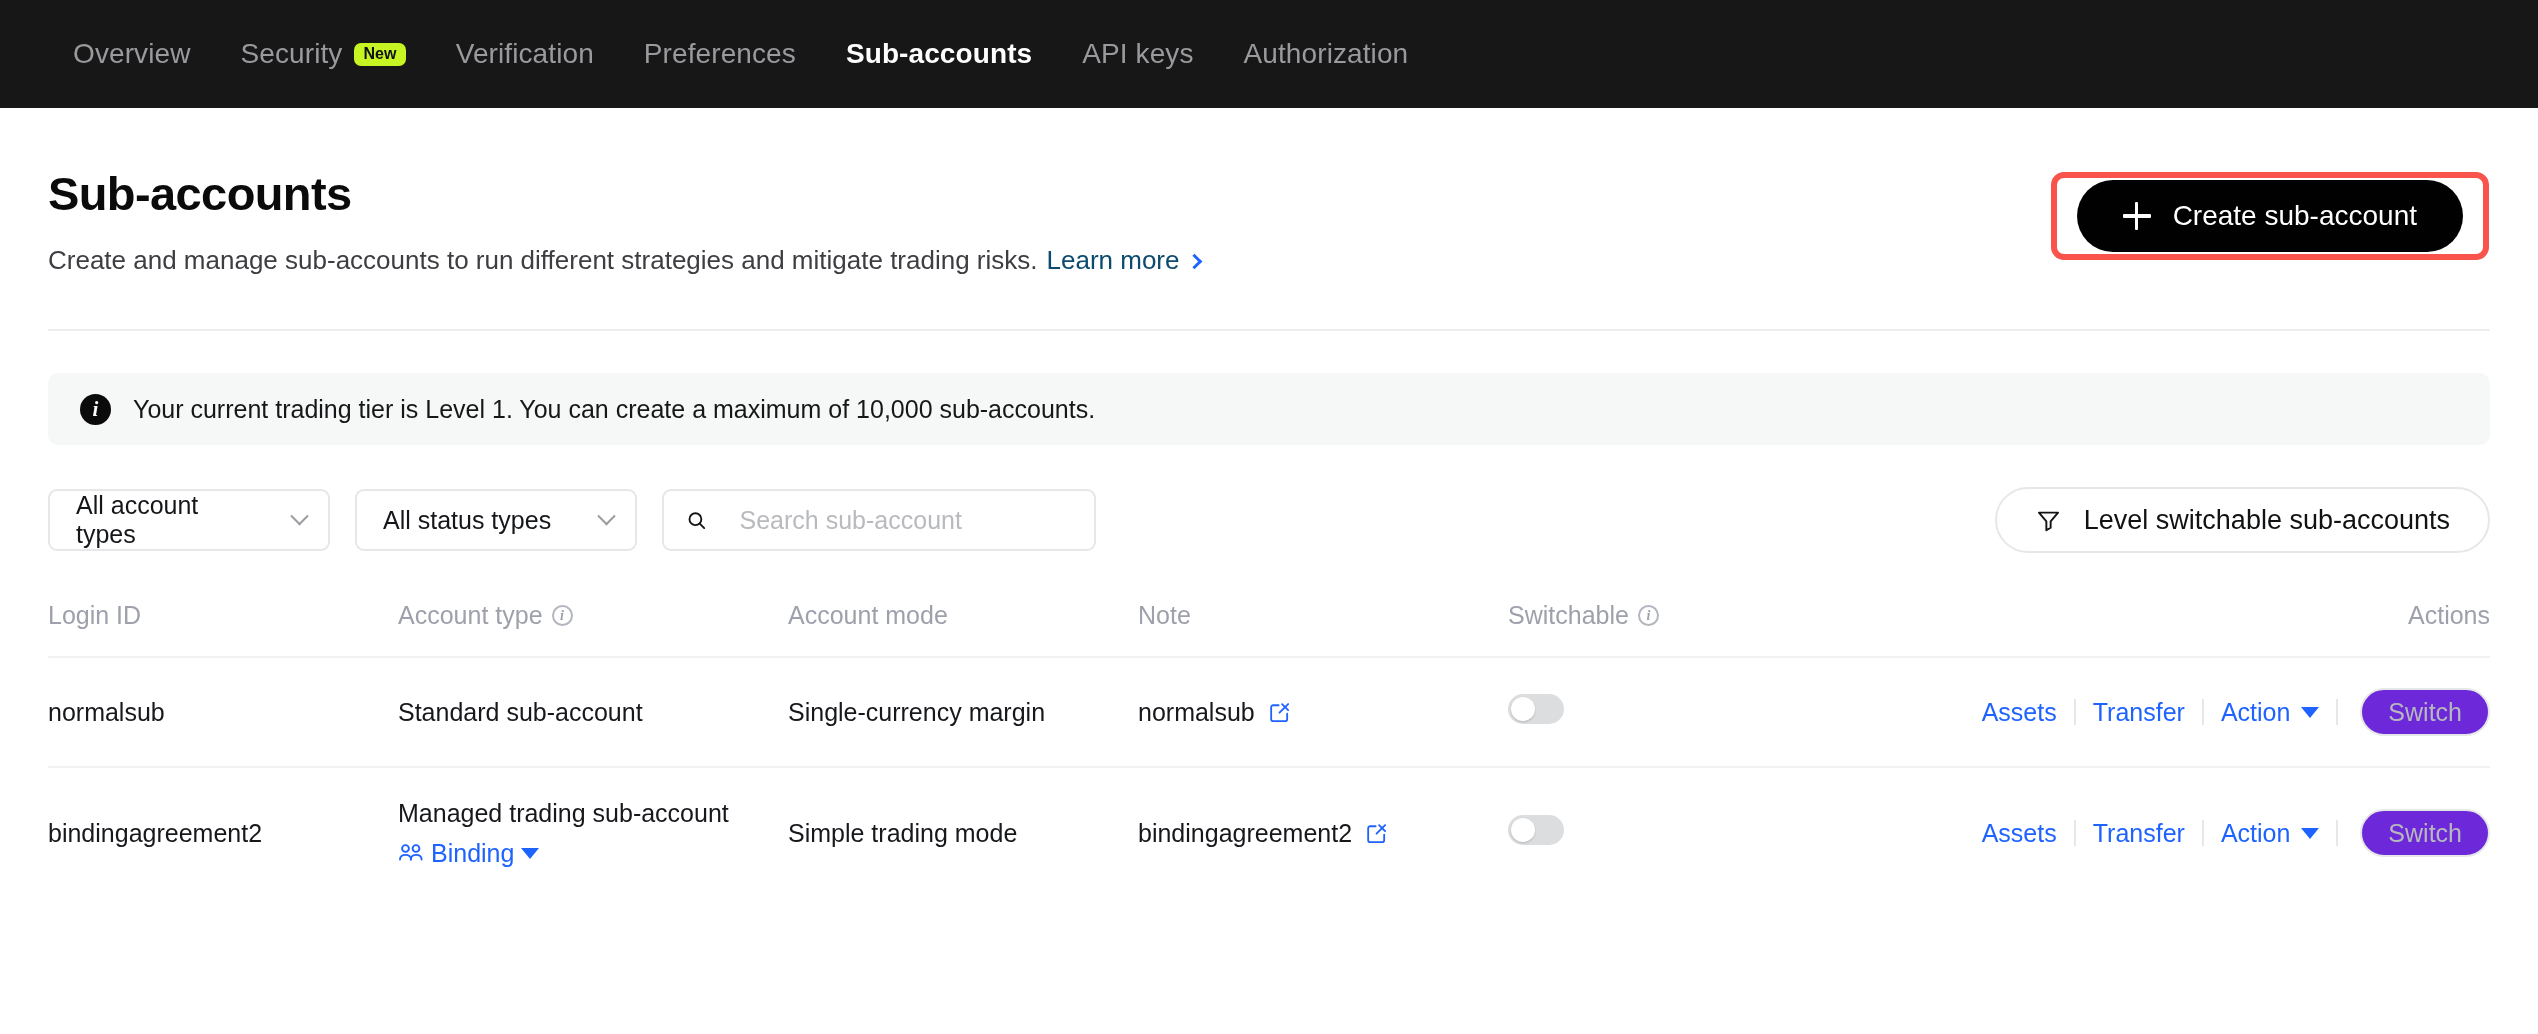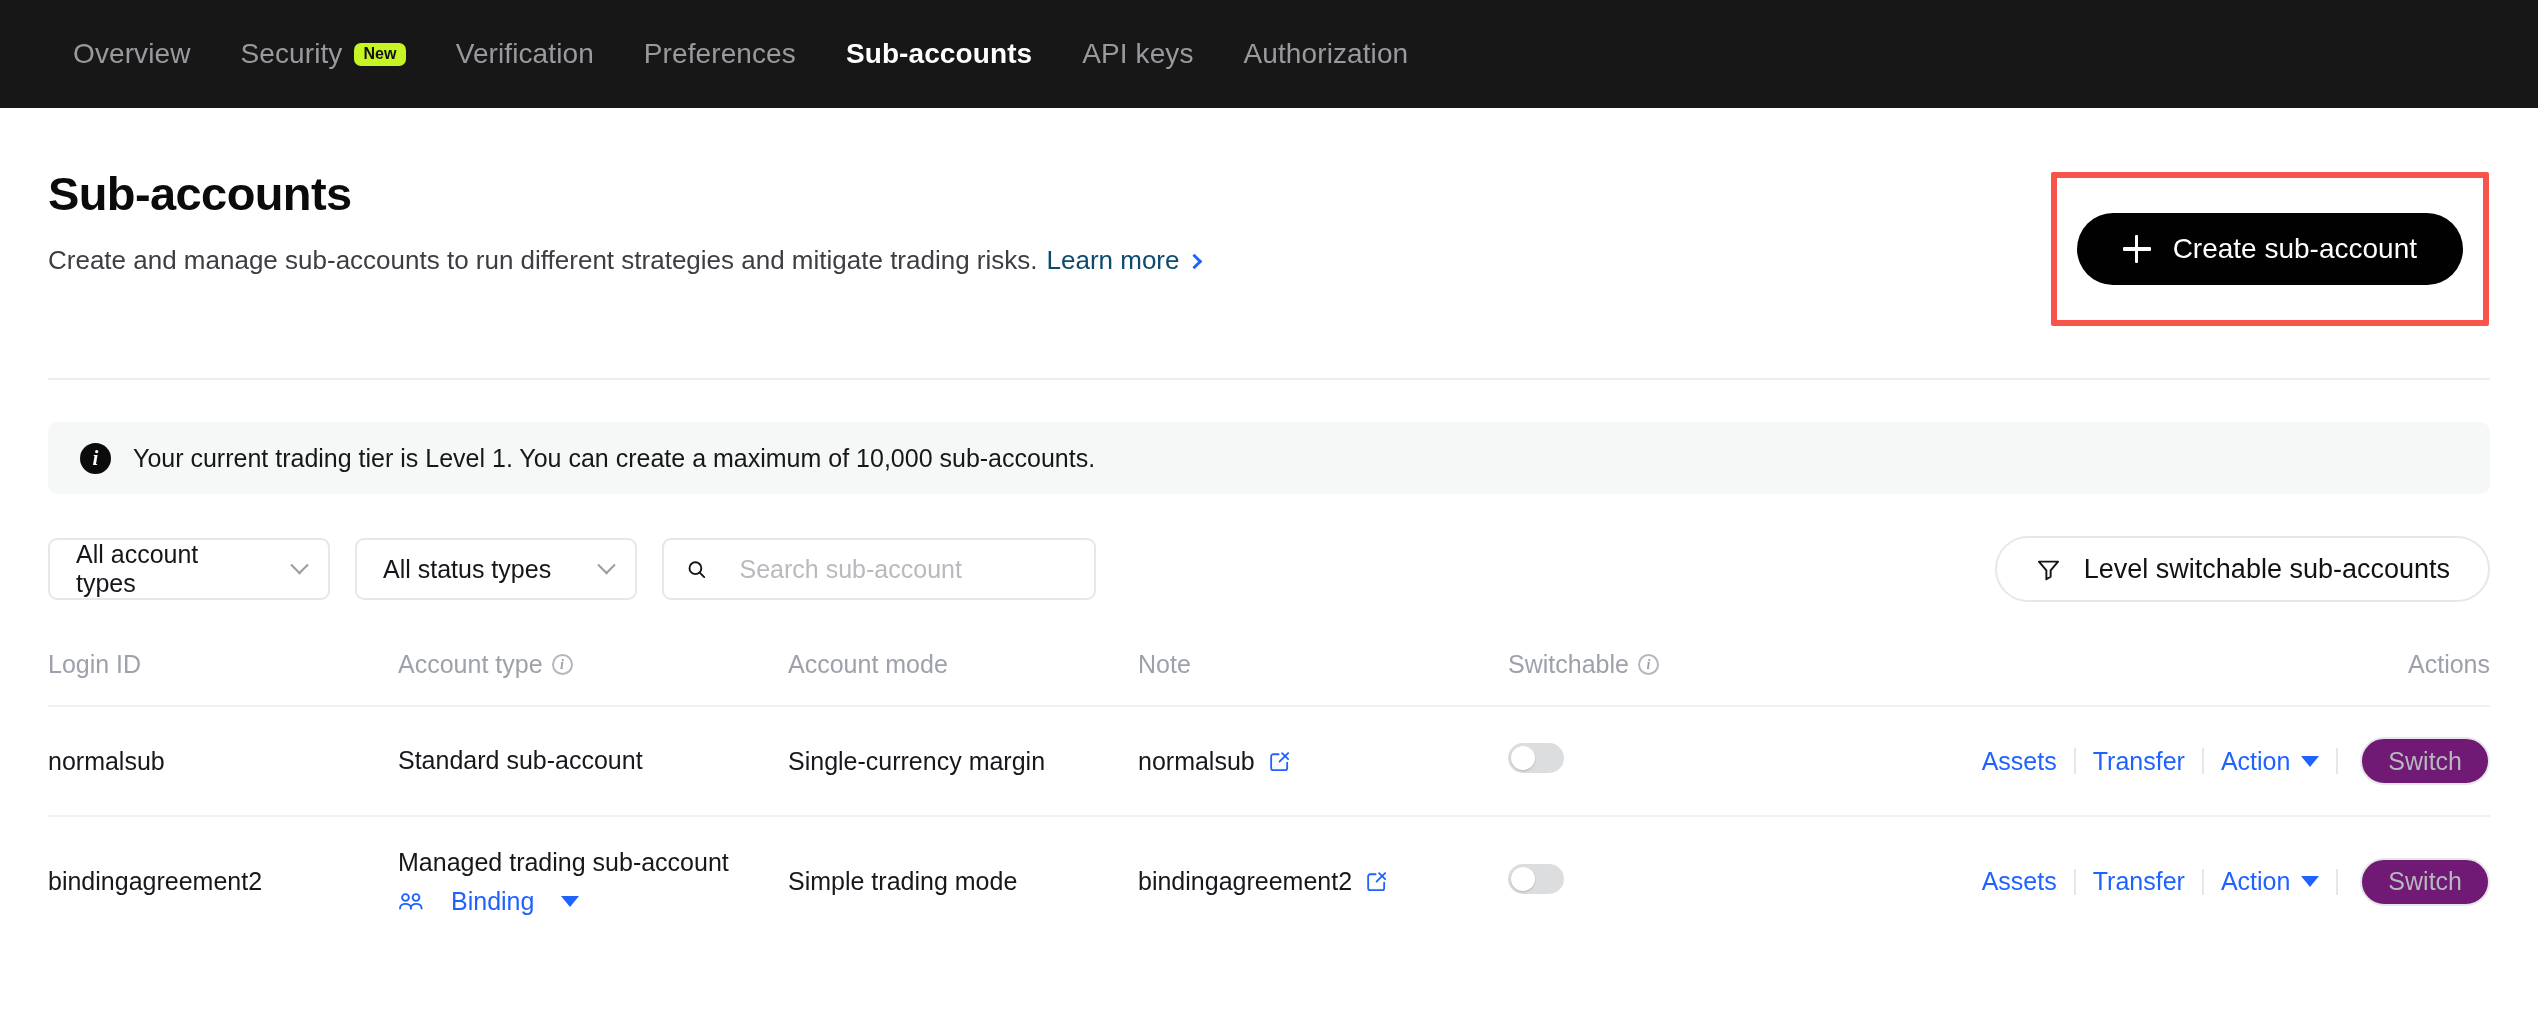--- a/index.html
+++ b/index.html
@@ -81,22 +81,22 @@
     border-right: 3px solid #1f63ff;
     border-top: 3px solid #1f63ff;
     transform: rotate(45deg);
     position: relative;
     top: 1px;
   }
 
   
   .cta-wrap {
     border: 6px solid #f9544b;
-    border-radius: 2px;
-    padding: 35px 20px;
+    border-radius: 13px;
+    padding: 2px 20px;
     margin-top: 4px;
     margin-right: 1px;
   }
   .btn-create {
     background: #010101;
     color: #ffffff;
     border: none;
     border-radius: 999px;
     height: 72px;
     padding: 0 46px;
@@ -248,21 +248,21 @@
     color: #9ea1ab;
     font-size: 14px; line-height: 17px;
     text-align: center;
     font-family: "Liberation Serif", serif;
     font-style: italic; font-weight: 700;
     flex: none;
   }
 
   .type-cell .type-main { line-height: 1.25; }
   .binding-row {
-    display: flex; align-items: center; gap: 27px;
+    display: flex; align-items: center; gap: 7px;
     margin-top: 9px; color: #1f63ff; font-size: 25px; cursor: pointer;
   }
   .caret-down-sm {
     width: 0; height: 0;
     border-left: 9px solid transparent;
     border-right: 9px solid transparent;
     border-top: 11px solid #1f63ff;
     flex: none;
   }
 
@@ -288,21 +288,21 @@
   .act-link {
     color: #1f63ff; font-size: 25px; cursor: pointer;
     padding: 0 17px; display: inline-flex; align-items: center; gap: 11px;
     white-space: nowrap;
   }
   .act-sep { width: 2px; height: 26px; background: #e6e7e8; }
   .btn-switch {
     margin-left: 22px;
     border: 2px solid #e6e7e8;
     border-radius: 999px;
-    background: #701a75;
+    background: #6d28d9;
     color: #b6b8bd;
     font-size: 25px;
     font-family: inherit;
     height: 48px;
     padding: 0 26px;
     cursor: pointer;
   }
 </style>
 </head>
 <body>

